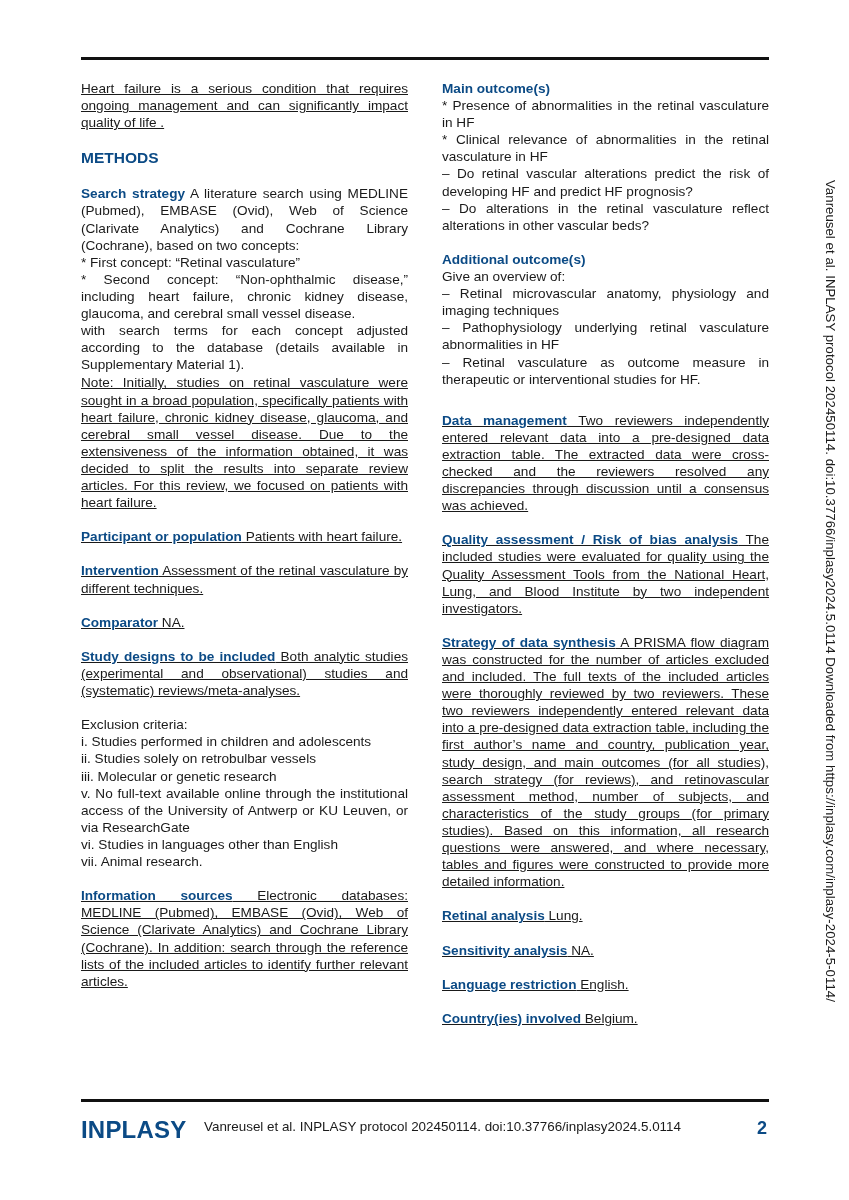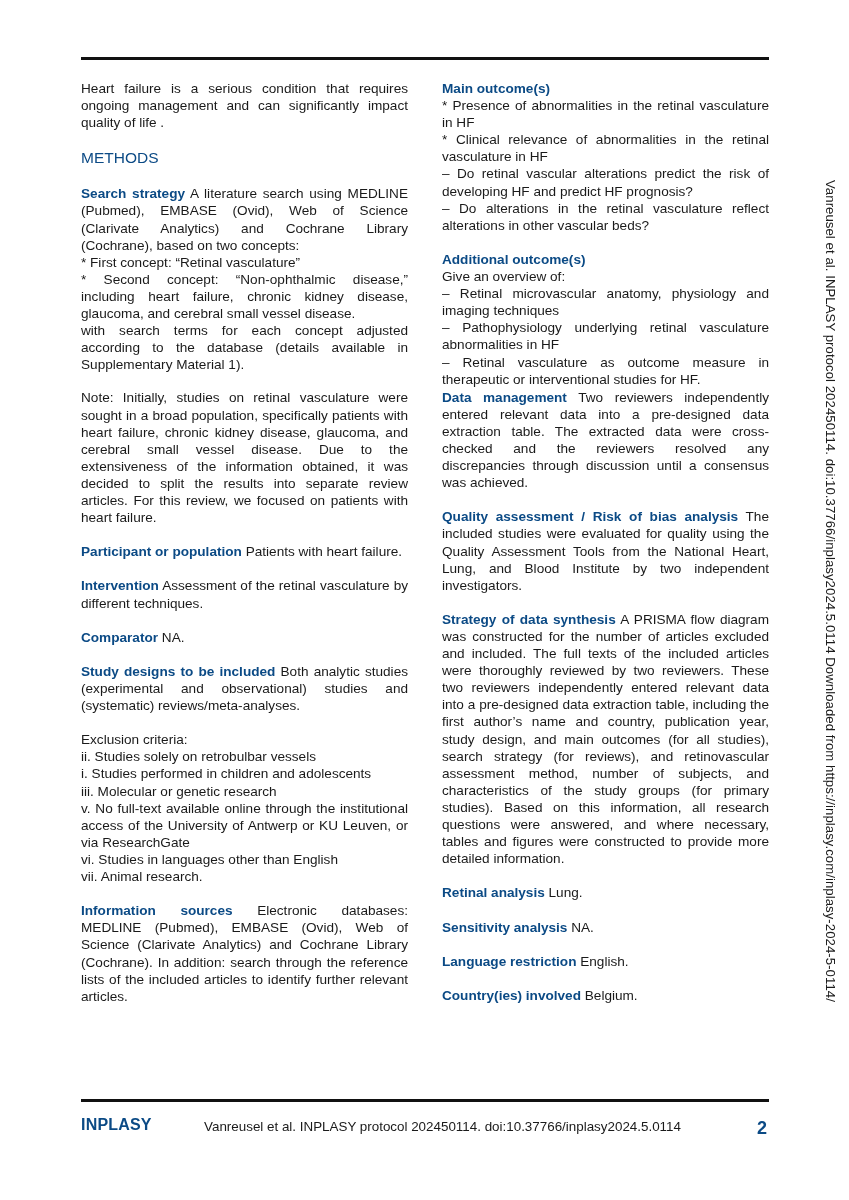--- a/index.html
+++ b/index.html
@@ -14,28 +14,28 @@
     position: absolute; left: 81px; top: 1099px; width: 688px; height: 3px; background: #111;
   }
   .col {
     position: absolute; top: 80px; width: 327px;
     font-size: 13.6px; line-height: 17.1px; text-align: justify;
   }
   .col-left { left: 81px; }
   .col-right { left: 442px; }
   .hd { color: #0b4a85; font-weight: bold; }
   .section-title {
-    color: #0b4a85; font-weight: normal; font-size: 15.5px; margin: 0;
+    color: #0b4a85; font-weight: bold; font-size: 15.5px; margin: 0;
     line-height: 20px;
   }
-  p { margin: 0 0 17.1px 0; }
+  p { margin: 0 0 17.1px 0; text-decoration: underline; }
   .line { display: block; }
   .footer-brand {
     position: absolute; left: 81px; top: 1116px; color: #0b4a85;
-    font-weight: bold; font-size: 16px; letter-spacing: 0.2px;
+    font-weight: bold; font-size: 24px; letter-spacing: 0.2px;
   }
   .footer-cite {
     position: absolute; left: 204px; top: 1119px; font-size: 13.4px; color: #1a1a1a;
   }
   .footer-page {
     position: absolute; left: 757px; top: 1118px; color: #0b4a85;
     font-weight: bold; font-size: 18px;
   }
   .side-text {
     position: absolute; left: 823px; top: 180px;
@@ -46,21 +46,21 @@
 </head>
 <body>
 
 <div class="rule-top"></div>
 
 <div class="col col-left">
   <p>Heart failure is a serious condition that requires ongoing management and can significantly impact quality of life .</p>
 
   <h2 class="section-title" style="margin-bottom:17px;">METHODS</h2>
 
-  <div style="margin-bottom:16px;">
+  <div style="margin-bottom:1px;">
     <span class="hd">Search strategy</span><span> A literature search using MEDLINE (Pubmed), EMBASE (Ovid), Web of Science (Clarivate Analytics) and Cochrane Library (Cochrane), based on two concepts:</span>
     <span class="line">* First concept: “Retinal vasculature”</span>
     <span class="line">* Second concept: “Non-ophthalmic disease,” including heart failure, chronic kidney disease, glaucoma, and cerebral small vessel disease.</span>
     <span class="line">with search terms for each concept adjusted according to the database (details available in Supplementary Material 1).</span>
   </div>
 
   <p>Note: Initially, studies on retinal vasculature were sought in a broad population, specifically patients with heart failure, chronic kidney disease, glaucoma, and cerebral small vessel disease. Due to the extensiveness of the information obtained, it was decided to split the results into separate review articles. For this review, we focused on patients with heart failure.</p>
 
   <p>
     <span class="hd">Participant or population</span><span> Patients with heart failure.</span>
@@ -73,43 +73,43 @@
   <p>
     <span class="hd">Comparator</span><span> NA.</span>
   </p>
 
   <p>
     <span class="hd">Study designs to be included</span><span> Both analytic studies (experimental and observational) studies and (systematic) reviews/meta-analyses.</span>
   </p>
 
   <div style="margin-bottom:17.1px; text-align:left;">
     <span class="line">Exclusion criteria:</span>
+    <span class="line">i. Studies performed in children and adolescents</span>
     <span class="line">ii. Studies solely on retrobulbar vessels</span>
-    <span class="line">i. Studies performed in children and adolescents</span>
     <span class="line">iii. Molecular or genetic research</span>
     <span class="line" style="text-align:justify;">v. No full-text available online through the institutional access of the University of Antwerp or KU Leuven, or via ResearchGate</span>
     <span class="line">vi. Studies in languages other than English</span>
     <span class="line">vii. Animal research.</span>
   </div>
 
   <p>
     <span class="hd">Information sources</span><span> Electronic databases: MEDLINE (Pubmed), EMBASE (Ovid), Web of Science (Clarivate Analytics) and Cochrane Library (Cochrane). In addition: search through the reference lists of the included articles to identify further relevant articles.</span>
   </p>
 </div>
 
 <div class="col col-right">
   <div style="margin-bottom:17.1px;">
     <span class="hd line">Main outcome(s)</span>
     <span class="line">* Presence of abnormalities in the retinal vasculature in HF</span>
     <span class="line">* Clinical relevance of abnormalities in the retinal vasculature in HF</span>
     <span class="line">– Do retinal vascular alterations predict the risk of developing HF and predict HF prognosis?</span>
     <span class="line">– Do alterations in the retinal vasculature reflect alterations in other vascular beds?</span>
   </div>
 
-  <div style="margin-bottom:1px;">
+  <div style="margin-bottom:24px;">
     <span class="hd line">Additional outcome(s)</span>
     <span class="line">Give an overview of:</span>
     <span class="line">– Retinal microvascular anatomy, physiology and imaging techniques</span>
     <span class="line">– Pathophysiology underlying retinal vasculature abnormalities in HF</span>
     <span class="line">– Retinal vasculature as outcome measure in therapeutic or interventional studies for HF.</span>
   </div>
 
   <p>
     <span class="hd">Data management</span><span> Two reviewers independently entered relevant data into a pre-designed data extraction table. The extracted data were cross-checked and the reviewers resolved any discrepancies through discussion until a consensus was achieved.</span>
   </p>

